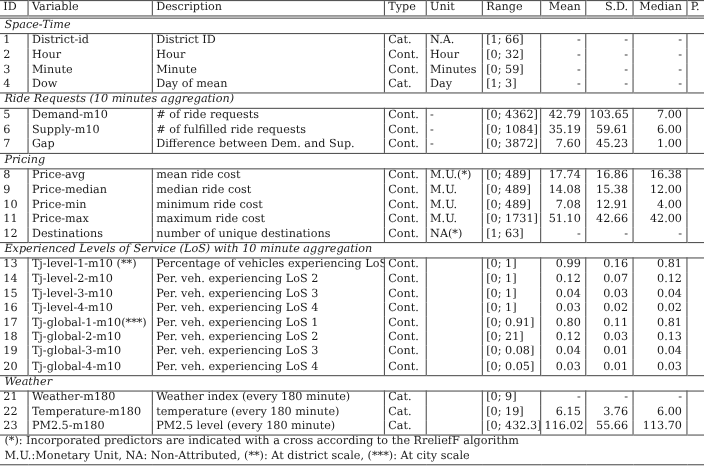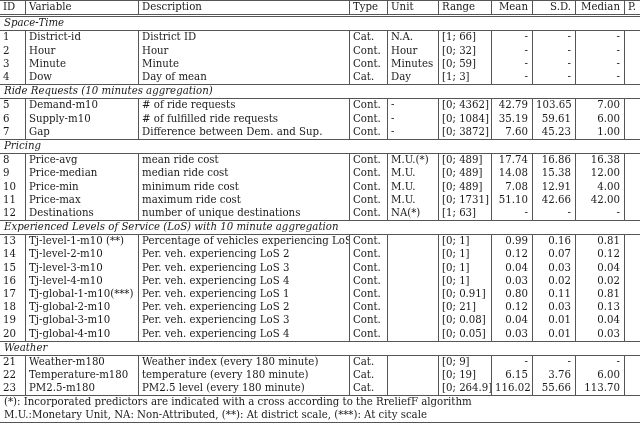--- a/index.html
+++ b/index.html
@@ -329,21 +329,21 @@
         <td class="vl num">3.76</td>
         <td class="vl num">6.00</td>
         <td class="vl vr"></td>
       </tr>
       <tr class="last">
         <td class="vl">23</td>
         <td class="vl">PM2.5-m180</td>
         <td class="vl">PM2.5 level (every 180 minute)</td>
         <td class="vl">Cat.</td>
         <td class="vl"></td>
-        <td class="vl">[0; 264.9]</td>
+        <td class="vl">[0; 432.3]</td>
         <td class="vl num">116.02</td>
         <td class="vl num">55.66</td>
         <td class="vl num">113.70</td>
         <td class="vl vr"></td>
       </tr>
       <tr class="note">
         <td colspan="10">(*): Incorporated predictors are indicated with a cross according to the RreliefF algorithm</td>
       </tr>
       <tr class="note end">
         <td colspan="10">M.U.:Monetary Unit, NA: Non-Attributed, (**): At district scale, (***): At city scale</td>

